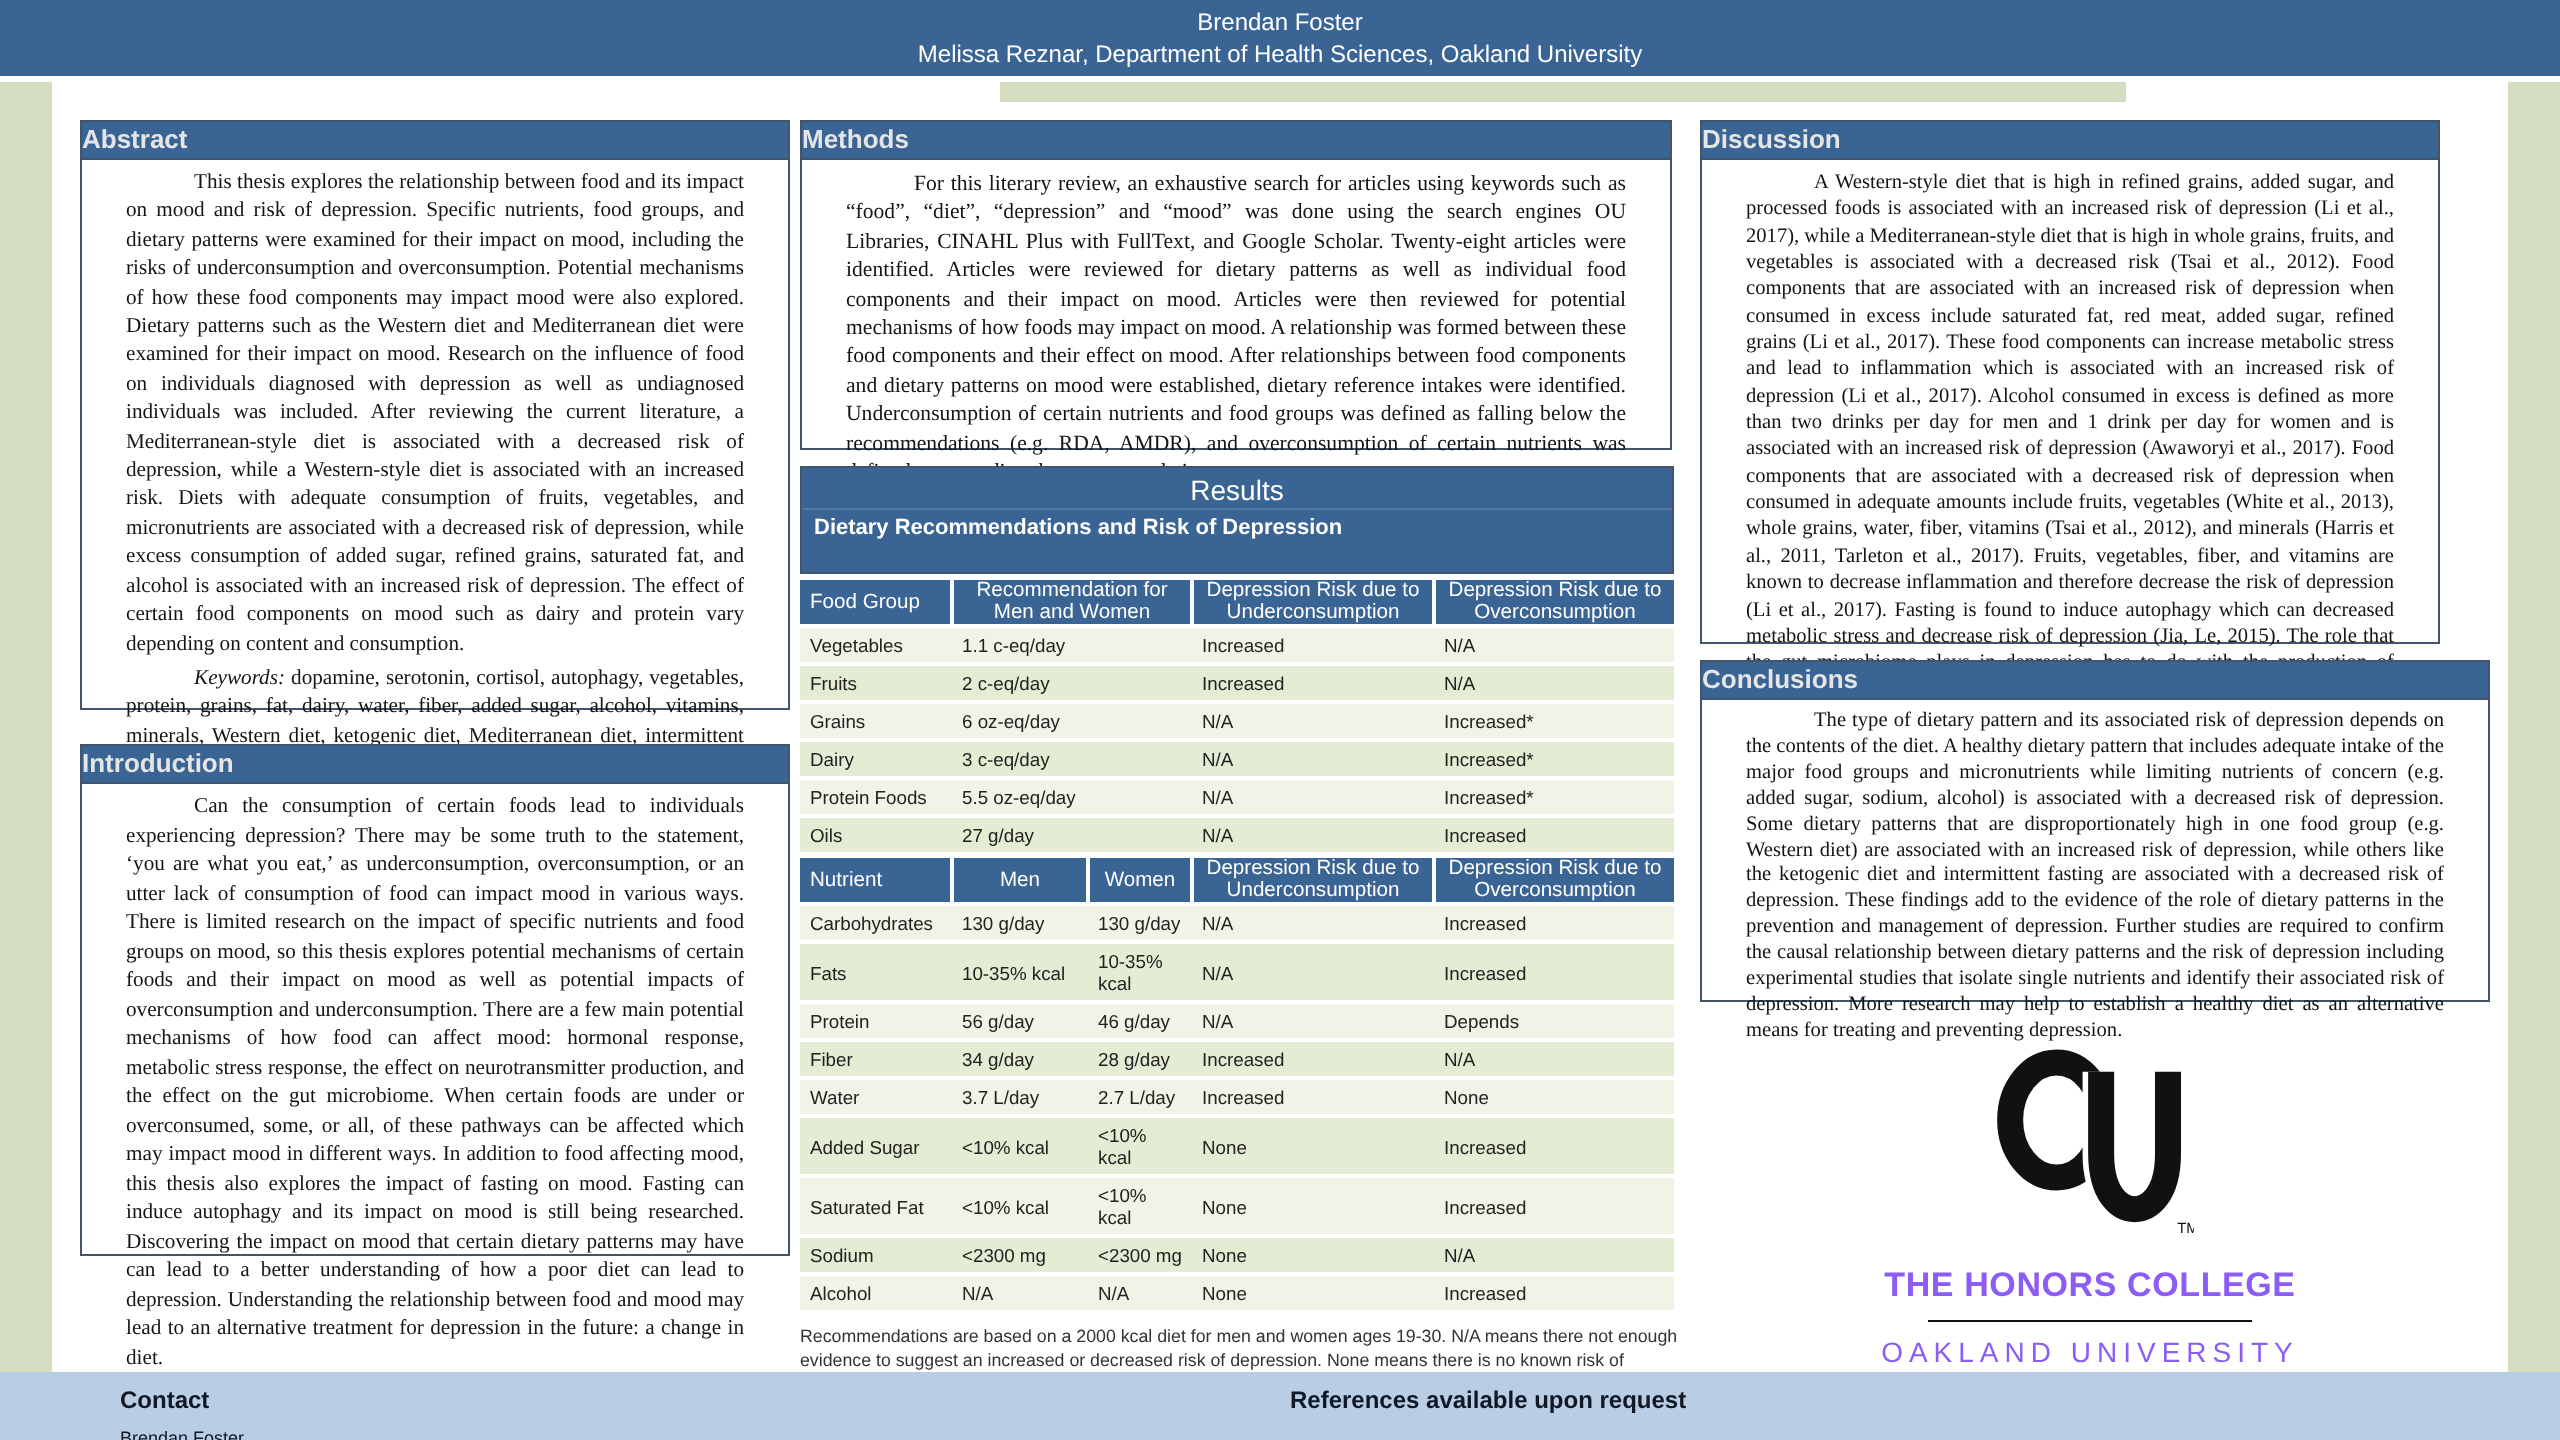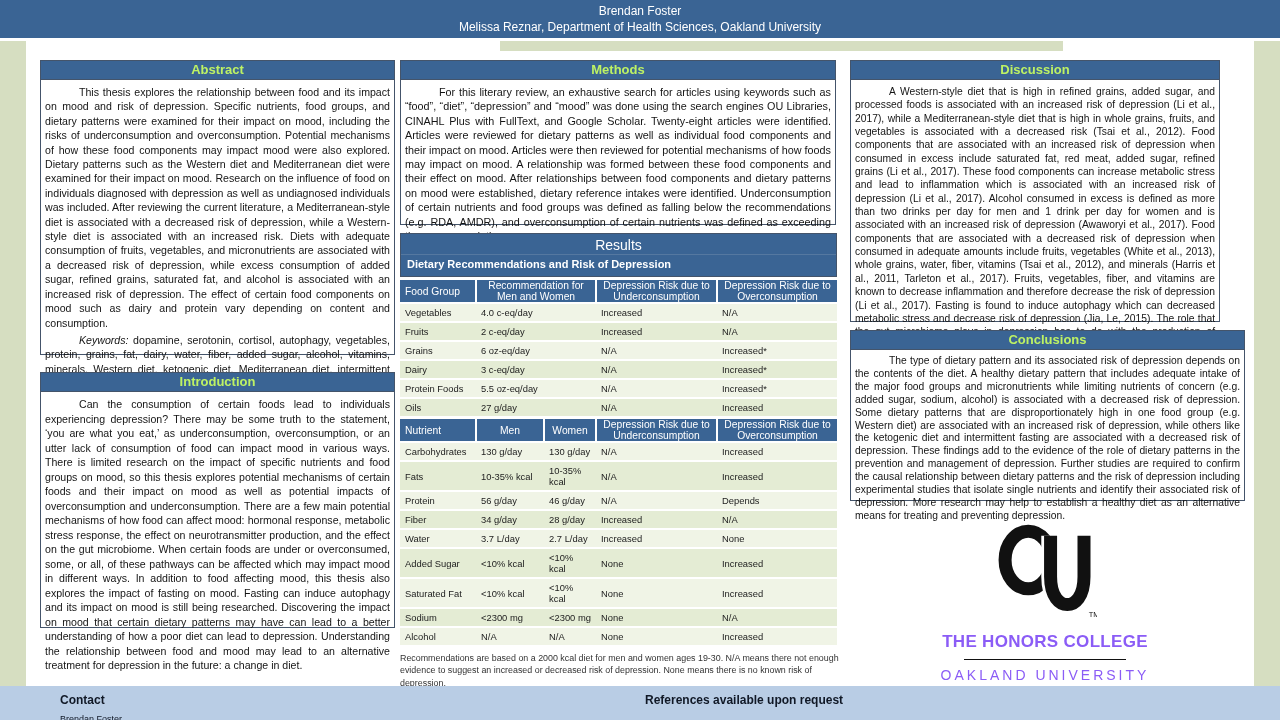--- a/index.html
+++ b/index.html
@@ -13,45 +13,45 @@
   .topbar .l2{font-size:12px;padding-top:2px;}
 
   
   .strip{position:absolute;background:#D6DEC1;}
   #strip-left{left:0;top:41px;width:26px;height:645px;}
   #strip-right{left:1254px;top:41px;width:26px;height:645px;}
   #strip-top{left:500px;top:41px;width:563px;height:10px;}
 
   
   .panel{position:absolute;}
-  .panel .bar{background:#3A6494;border:1px solid #44546A;color:#bef264;text-align:center;
+  .panel .bar{background:#3A6494;border:1px solid #44546A;color:#e5e5e5;text-align:left;
               font-weight:bold;font-size:13px;height:18px;line-height:18px;}
   .panel .pbody{background:#fff;border:1px solid #44546A;border-top:none;
-               font-family:Liberation Sans, sans-serif;text-align:justify;color:#141414;
-               padding:5px 4px;box-sizing:border-box;}
+               font-family:Liberation Serif, serif;text-align:justify;color:#141414;
+               padding:5px 22px;box-sizing:border-box;}
   .para{margin:0;text-indent:34px;}
 
   #abstract{left:40px;top:60px;width:355px;}
   #abstract .pbody{height:275px;font-size:10.6px;line-height:14.4px;}
   #abstract .kw{margin-top:3px;}
   #introduction{left:40px;top:372px;width:355px;}
   #introduction .pbody{height:236px;font-size:10.6px;line-height:14.5px;}
   #methods{left:400px;top:60px;width:436px;}
   #methods .pbody{height:145px;font-size:10.8px;line-height:14.4px;}
   #discussion{left:850px;top:60px;width:370px;}
   #discussion .pbody{height:242px;font-size:10.3px;line-height:13.35px;}
   #conclusions{left:850px;top:330px;width:395px;}
   #conclusions .pbody{height:151px;font-size:10.3px;line-height:12.9px;}
 
   
   #results{position:absolute;left:400px;top:233px;width:437px;}
   .res-bar{background:#3A6494;border:1px solid #44546A;color:#fff;}
   .res-title{text-align:center;font-weight:normal;font-size:14px;padding:3px 0 1px;
              border-bottom:1px solid #5578A0;}
-  .res-sub{font-weight:bold;font-size:11px;text-align:left;padding:3px 0 6px 6px;}
+  .res-sub{font-weight:bold;font-size:11px;text-align:left;padding:3px 0 16px 6px;}
   table.rt{border-collapse:collapse;width:437px;table-layout:fixed;margin-top:3px;}
   table.rt th{background:#3A6494;color:#fff;font-weight:normal;font-size:10.3px;
               text-align:center;padding:0 3px;border-left:2px solid #fff;vertical-align:middle;}
   table.rt th:first-child{text-align:left;border-left:none;padding-left:5px;}
   table.rt td{font-size:9.4px;color:#222;text-align:left;padding:3px 5px;
               border-top:2px solid #fff;vertical-align:middle;}
   table.rt tr:nth-child(odd) td{background:#F0F4E6;}
   table.rt tr:nth-child(even) td{background:#E4ECD4;}
   .note{font-size:8.9px;line-height:12.3px;color:#333;width:450px;margin-top:7px;}
   .note + .note{margin-top:9px;}
@@ -119,21 +119,21 @@
         <tr>
           <th>Food Group</th>
           <th>Recommendation for Men and Women</th>
           <th>Depression Risk due to Underconsumption</th>
           <th>Depression Risk due to Overconsumption</th>
         </tr>
       </thead>
     <tbody>
         <tr>
           <td>Vegetables</td>
-          <td>4.0 c-eq/day</td>
+          <td>1.1 c-eq/day</td>
           <td>Increased</td>
           <td>N/A</td>
         </tr>
         <tr>
           <td>Fruits</td>
           <td>2 c-eq/day</td>
           <td>Increased</td>
           <td>N/A</td>
         </tr>
         <tr>

